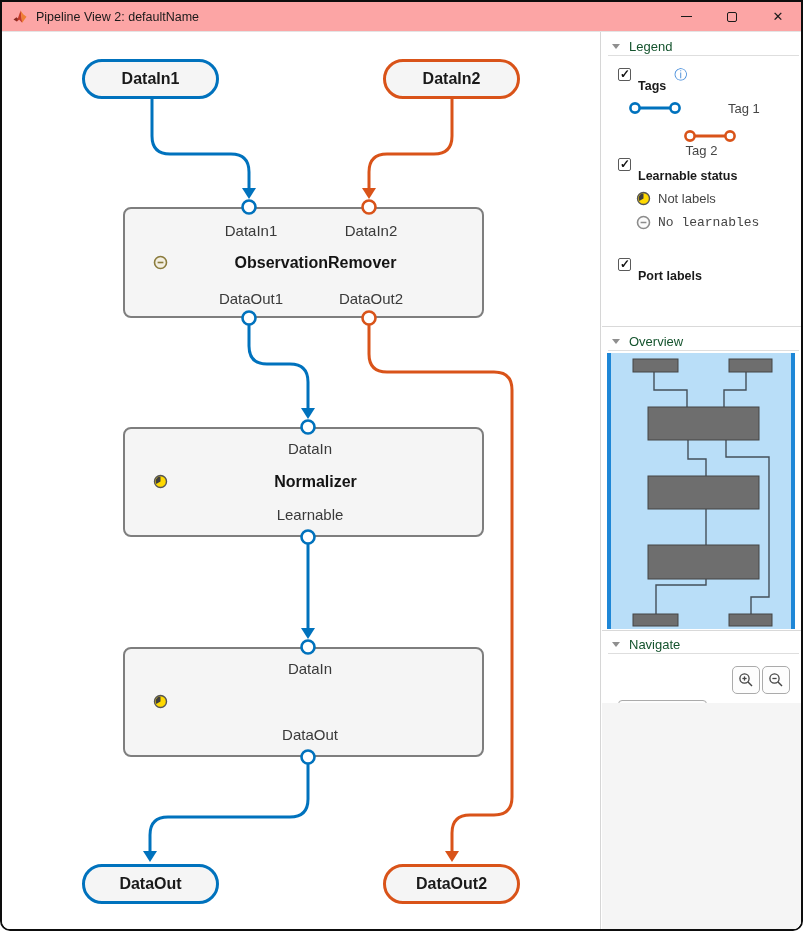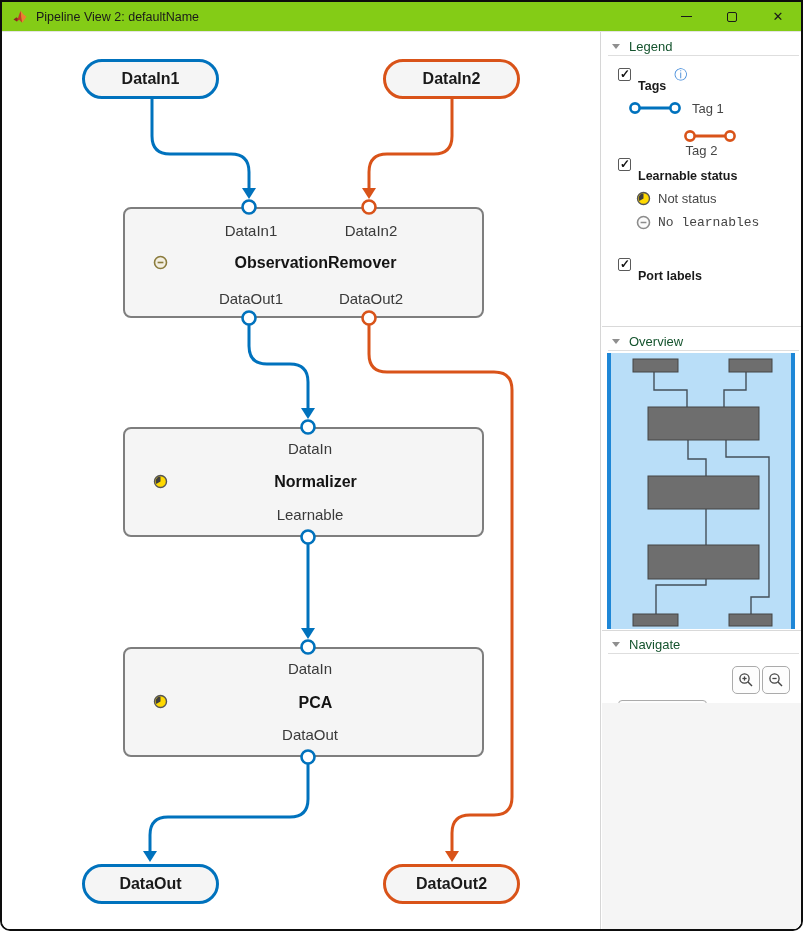--- a/index.html
+++ b/index.html
@@ -8,21 +8,21 @@
 
   .window{
     position:relative; width:803px; height:931px;
     border:2px solid #0d0d0d; border-radius:0 0 10px 10px;
     overflow:hidden; background:#fff;
   }
 
   
   .titlebar{
     position:absolute; left:0; top:0; width:100%; height:30px;
-    background:#84cc16; border-bottom:1px solid #e4e4e4;
+    background:#fca5a5; border-bottom:1px solid #e4e4e4;
     display:flex; align-items:center; z-index:30;
   }
   .app-logo{ width:16px; height:16px; margin:0 8px 0 10px; }
   .title-text{ font-size:12.5px; color:#1a1a1a; }
   .win-controls{ margin-left:auto; display:flex; height:100%; }
   .win-btn{ width:46px; height:100%; display:flex; align-items:center; justify-content:center; cursor:default; }
   .glyph-min{ width:11px; height:1.5px; background:#1a1a1a; }
   .glyph-max{ width:10px; height:10px; border:1.4px solid #1a1a1a; border-radius:2px; }
   .glyph-close{ font-size:13px; color:#1a1a1a; line-height:1; }
 
@@ -170,21 +170,20 @@
     </div>
 
     <div class="block" style="left:121px; top:615px; height:110px;">
       <span class="plabel" style="left:185px; top:11px;">DataIn</span>
       <span class="block-icon" style="left:28px; top:45px;">
         <svg viewBox="0 0 15 15">
             <circle cx="7.5" cy="7.5" r="6" fill="var(--not-learned-yellow)" stroke="#555" stroke-width="1.4"></circle>
             <path d="M7.5,7.5 L7.5,2.6 A4.9,4.9 0 0 0 3.2,10 Z" fill="#3f3f3f"></path>
           </svg>
       </span>
-      <div class="btitle" style="top:44px;">PCA</div>
       <span class="plabel" style="left:185px; top:77px;">DataOut</span>
     </div>
 
     <svg class="edge-layer" viewBox="0 0 599 897">
 
       <path class="edge-blue" d="M150,67 V104 Q150,122 168,122 H229 Q247,122 247,140 V158"></path>
       <path class="edge-orange" d="M450,67 V104 Q450,122 432,122 H385 Q367,122 367,140 V158"></path>
       <path class="edge-blue" d="M247,286 V314 Q247,332 265,332 H288 Q306,332 306,350 V378"></path>
       <path class="edge-orange" d="M367,286 V322 Q367,340 385,340 H492 Q510,340 510,358 V765 Q510,783 492,783 H468 Q450,783 450,801 V820"></path>
       <path class="edge-blue" d="M306,505 V598"></path>
@@ -215,21 +214,21 @@
       <span class="sec-title">Legend</span>
     </div>
     <div class="hrule" style="top:23px;"></div>
 
     <div class="cbrow" style="top:34px;">
       <div class="checkbox checked"></div>
       <span class="cblabel">Tags</span>
       <span class="info-icon">ⓘ</span>
     </div>
 
-    <div class="subrow" style="top:68px;">
+    <div class="subrow" style="top:68px;gap:36px;">
       <svg class="tag-sample" viewBox="0 0 54 14">
         <line x1="11" y1="7" x2="43" y2="7" stroke="var(--tag1)" stroke-width="3"></line>
         <circle cx="7" cy="7" r="4.6" fill="#fff" stroke="var(--tag1)" stroke-width="2.6"></circle>
         <circle cx="47" cy="7" r="4.6" fill="#fff" stroke="var(--tag1)" stroke-width="2.6"></circle>
       </svg>
       <span class="sublabel">Tag 1</span>
     </div>
 
     <div class="subrow" style="top:97px;flex-direction:column;">
       <svg class="tag-sample" viewBox="0 0 54 14">
@@ -245,21 +244,21 @@
       <span class="cblabel">Learnable status</span>
     </div>
 
     <div class="subrow" style="top:158px;">
       <span class="status-ic">
         <svg viewBox="0 0 15 15">
             <circle cx="7.5" cy="7.5" r="6" fill="var(--not-learned-yellow)" stroke="#555" stroke-width="1.4"></circle>
             <path d="M7.5,7.5 L7.5,2.6 A4.9,4.9 0 0 0 3.2,10 Z" fill="#3f3f3f"></path>
           </svg>
       </span>
-      <span class="sublabel">Not status</span>
+      <span class="sublabel">Not labels</span>
     </div>
 
     <div class="subrow" style="top:182px;font-family:Liberation Mono, monospace;">
       <span class="status-ic">
         <svg viewBox="0 0 15 15">
             <circle cx="7.5" cy="7.5" r="6" fill="#fbfbfb" stroke="var(--no-learnables-gray)" stroke-width="1.6"></circle>
             <line x1="4.6" y1="7.5" x2="10.4" y2="7.5" stroke="var(--no-learnables-gray)" stroke-width="1.6"></line>
           </svg>
       </span>
       <span class="sublabel">No learnables</span>

